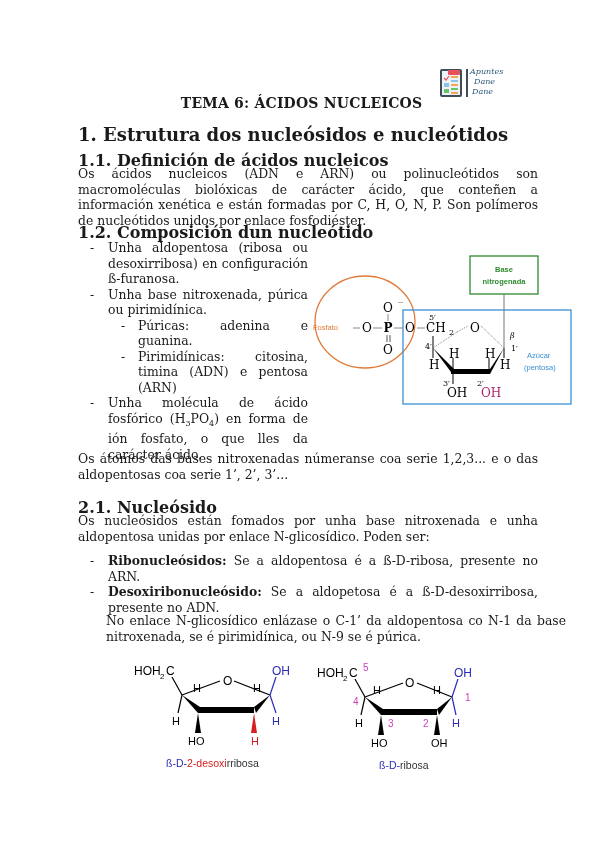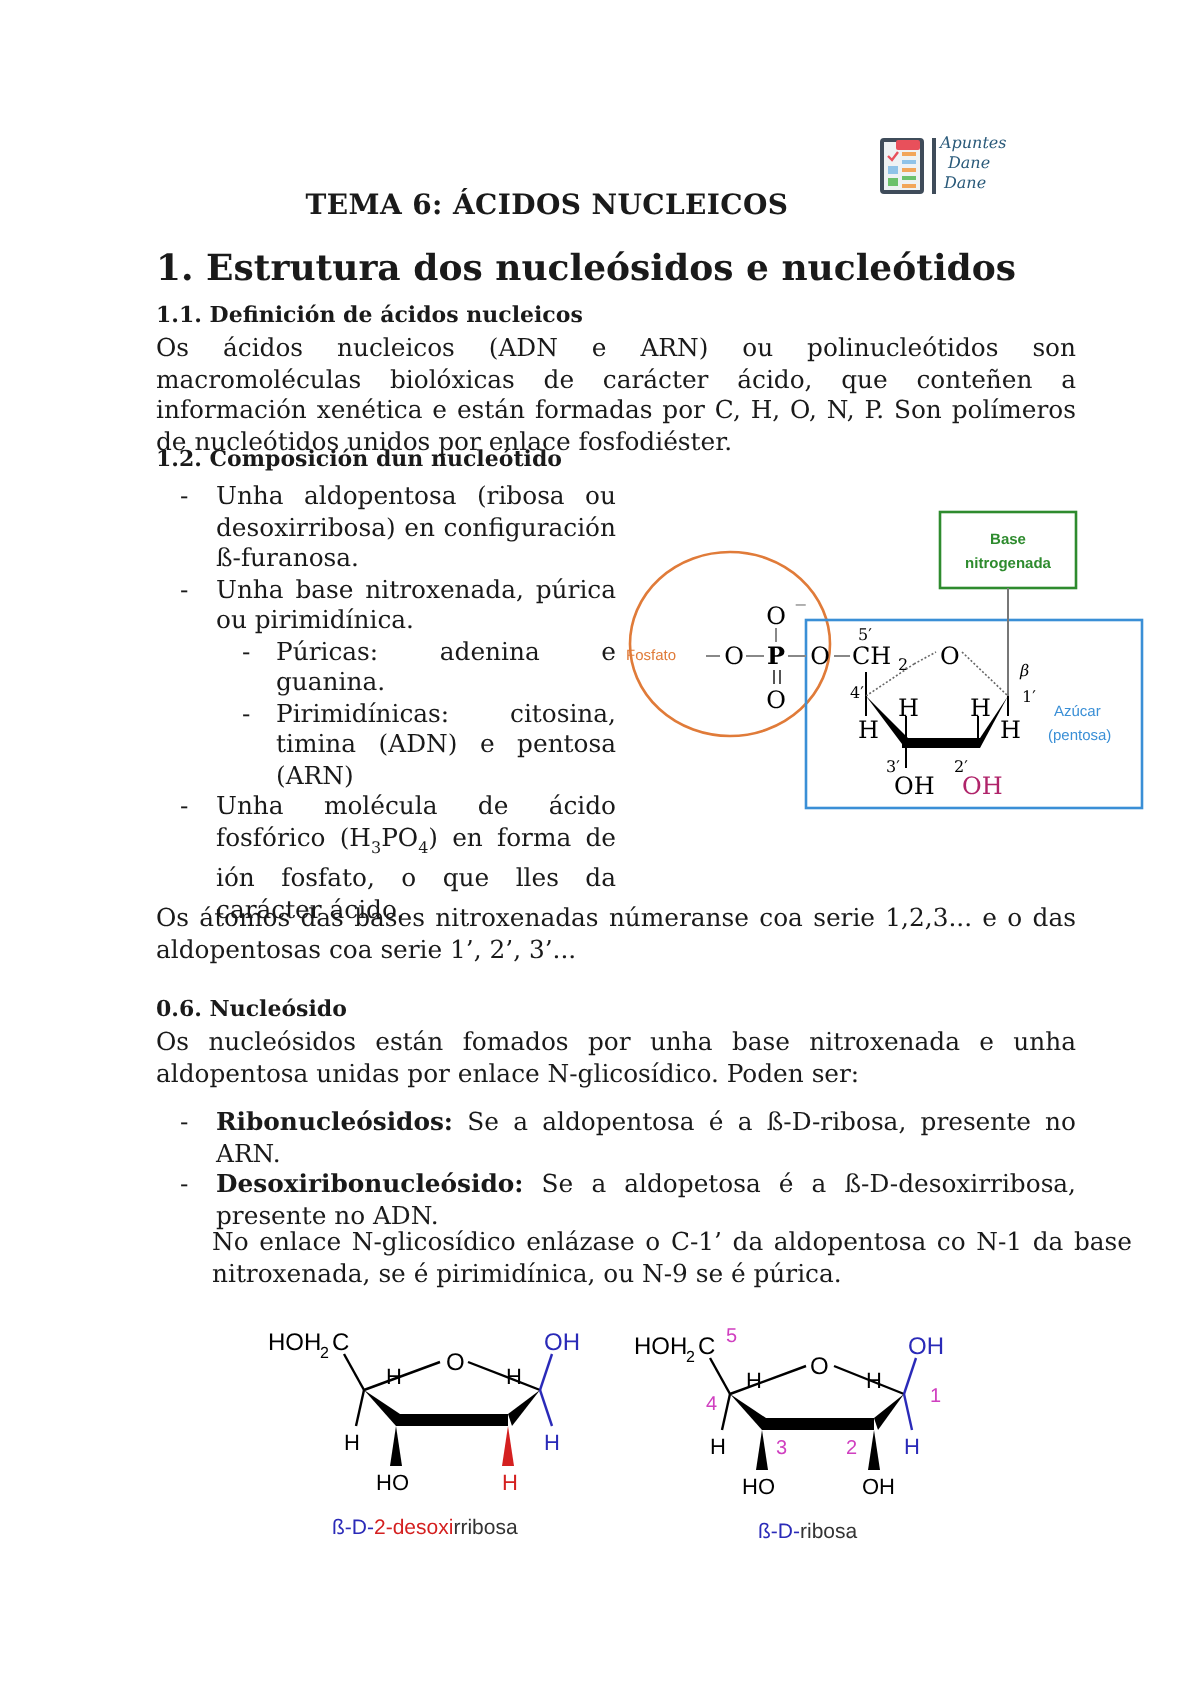--- a/index.html
+++ b/index.html
@@ -1,23 +1,23 @@
 <!DOCTYPE html>
 <html><head>
 <meta charset="utf-8">
 <style>
   html, body { margin:0; padding:0; background:#ffffff; }
   body { width:600px; height:848px; position:relative; overflow:hidden;
          font-family:"DejaVu Serif", serif; color:#1a1a1a; }
   .abs { position:absolute; }
   .txt { font-size:12.4px; line-height:15.5px; }
   .b { font-weight:bold; }
-  .title { left:0; width:547px; top:95px; text-align:center; font-size:14px; font-weight:bold; letter-spacing:0.2px; }
+  .title { left:0; width:547px; top:95px; text-align:center; font-size:14px; font-weight:bold; letter-spacing:0.2px;padding-left:28px; }
   .h1 { left:78px; top:124px; font-size:18px; font-weight:bold; }
-  .h2 { font-size:11px; font-weight:bold; }
+  .h2 { font-size:16px; font-weight:bold; }
   .para { left:78px; width:460px; text-align:justify; }
   
   .logo { left:440px; top:47px; width:80px; height:36px;margin-top:20px; }
   .clip { position:absolute; left:0; top:2px; width:22px; height:28px; border:2px solid #3f4c5a; border-radius:2px; background:#eef2f4; box-sizing:border-box; }
   .clip-top { position:absolute; left:6px; top:-1px; width:12px; height:5px; background:#e8505b; border-radius:1px; }
   .logo-div { position:absolute; left:26px; top:2px; width:1.5px; height:28px; background:#3f4c5a; }
   .logo-text { position:absolute; left:30px; top:0px; font-family:"DejaVu Serif", serif; font-style:italic; font-size:8px; line-height:10px; color:#2a5a7a; }
   
   .diagram-svg { position:absolute; left:305px; top:250px; }
   .mol-svg { position:absolute; }
@@ -135,21 +135,21 @@
   <text x="195" y="119" font-size="12" font-family="DejaVu Serif, serif">H</text>
   <text x="138" y="136" font-size="8">3′</text>
   <text x="172" y="136" font-size="8">2′</text>
   <line x1="148" y1="124" x2="148" y2="134" stroke="#000" stroke-width="1"></line>
   <text x="142" y="147" font-size="12" font-family="DejaVu Serif, serif">OH</text>
   <text x="176" y="147" font-size="12" font-family="DejaVu Serif, serif" fill="#b0246a">OH</text>
 </svg>
 
 <div class="abs txt para" style="top:451px;">Os átomos das bases nitroxenadas númeranse coa serie 1,2,3... e o das aldopentosas coa serie 1’, 2’, 3’...</div>
 
-<div class="abs h2" style="left:78px;top:498px;">0.6. Nucleósido</div>
+<div class="abs h2" style="left:78px;top:498px;">2.1. Nucleósido</div>
 <div class="abs txt para" style="top:513px;">Os nucleósidos están fomados por unha base nitroxenada e unha aldopentosa unidas por enlace N-glicosídico. Poden ser:</div>
 
 <div class="abs txt" style="left:78px;top:553px;width:460px;">
   <div style="position:relative;padding-left:30px;text-align:justify;">
     <span style="position:absolute;left:12px;">-</span>
     <span class="b">Ribonucleósidos:</span><span> Se a aldopentosa é a ß-D-ribosa, presente no ARN.</span>
   </div>
   <div style="position:relative;padding-left:30px;text-align:justify;">
     <span style="position:absolute;left:12px;">-</span>
     <span class="b">Desoxiribonucleósido:</span><span> Se a aldopetosa é a ß-D-desoxirribosa, presente no ADN.</span>

